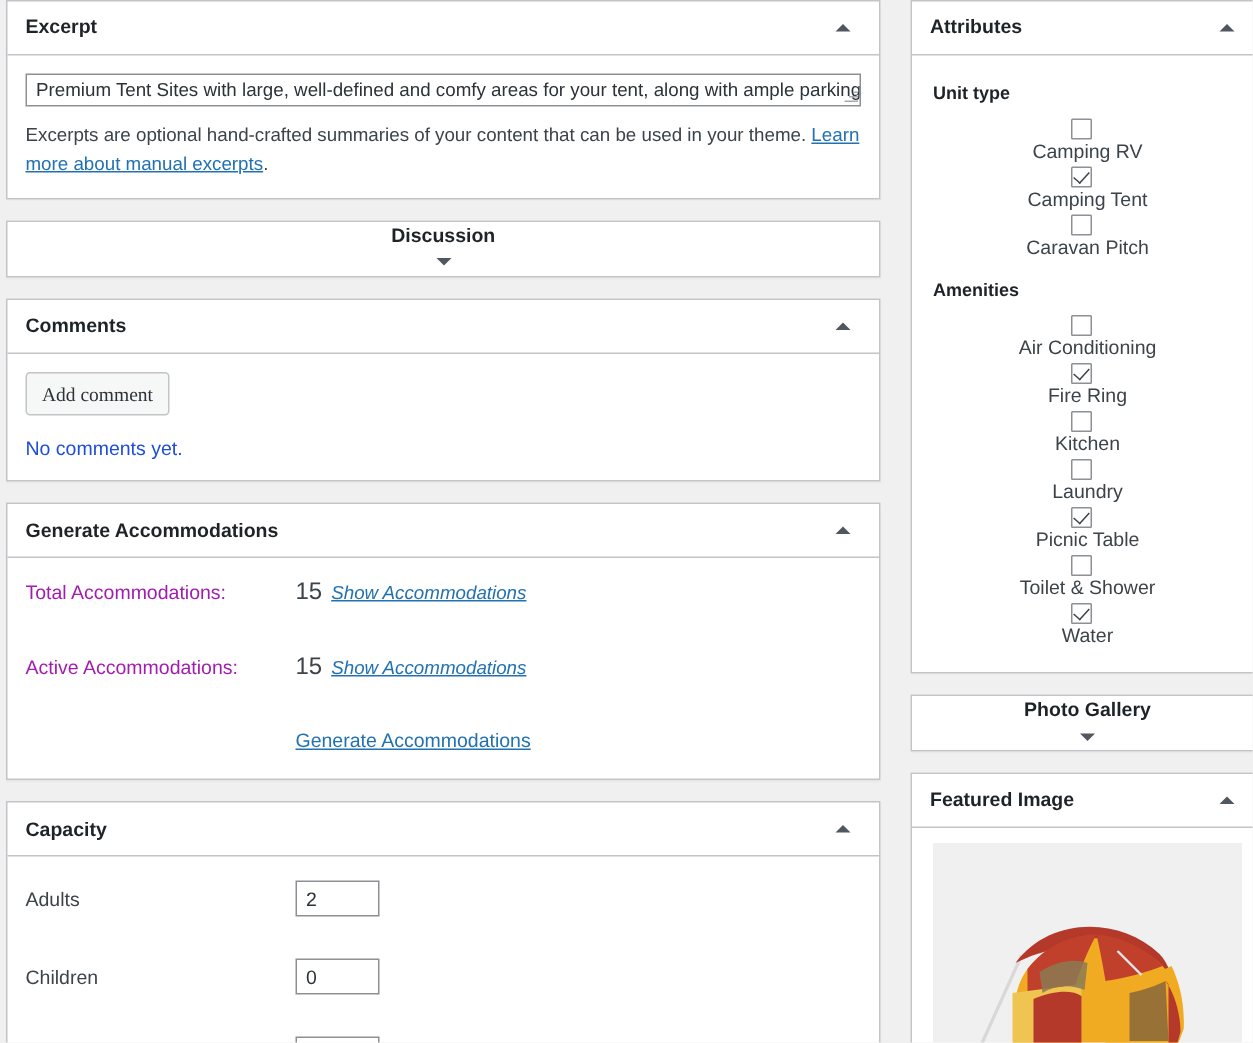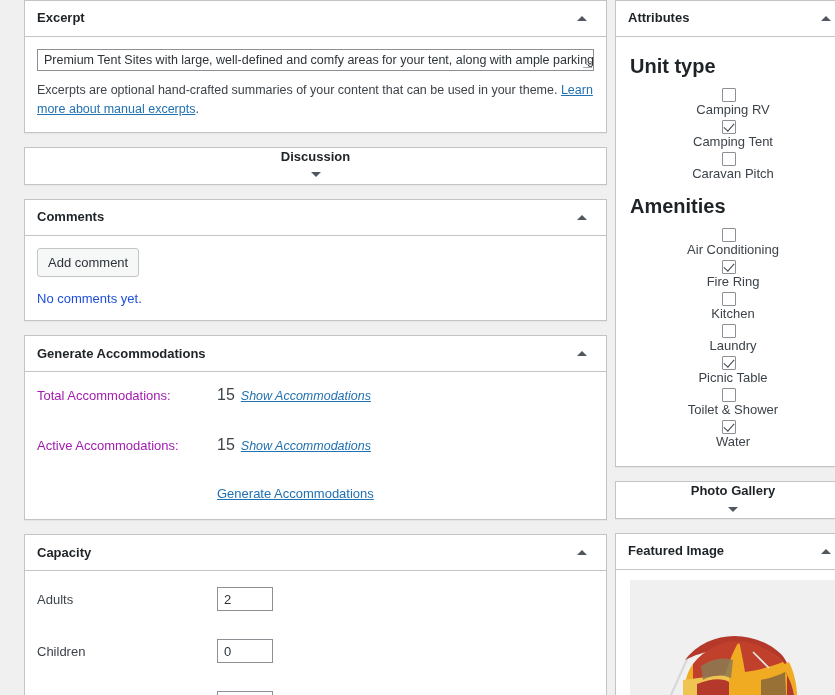--- a/index.html
+++ b/index.html
@@ -10,22 +10,21 @@
     font-family: "Liberation Sans", sans-serif;
     font-size: 13px;
     color: #3c434a;
     overflow: hidden;
   }
   .page {
     width: 835px; height: 615px;
     position: relative;
     display: flex;
     align-items: flex-start;
-    gap: 0;
-    padding-left: 20px;
+    gap: 12px;
   }
   .col-main {
     width: 595px;
     padding: 0 8px 0 4px;
     flex: 0 0 auto;
   }
   .col-side {
     width: 240px;
     flex: 0 0 auto;
     padding: 0 4px 0 0;
@@ -114,21 +113,21 @@
   .button {
     display: inline-block;
     background: #f6f7f7;
     border: 1px solid #c3c4c7;
     border-radius: 3px;
     color: #2c3338;
     padding: 4px 10px;
     font-size: 13px;
     line-height: 1.5;
     cursor: pointer;
-    font-family: Liberation Sans, sans-serif;
+    font-family: Liberation Serif, serif;
   }
   .muted-text {
     margin: 14px 0 2px 0;
     font-size: 13px;
     color: #1d4ed8;
   }
 
   
   .gen-body { padding: 14px 12px 18px 12px; }
   .gen-row {
@@ -186,21 +185,21 @@
     font-family: "Liberation Sans", sans-serif;
     font-size: 13px;
     color: #2c3338;
     padding: 0 2px 0 6px;
   }
 
   
   .side-box { margin-bottom: 14px; }
   .attr-body { padding: 4px 14px 14px 14px; }
   .group-title {
-    font-size: 20px;
+    font-size: 12px;
     font-weight: bold;
     color: #1d2327;
     margin: 14px 0 10px 0;
   }
   .chk-row {
     display: flex;
     align-items: center;
     margin-bottom: 3px;
     min-height: 20px;
     flex-direction: column;

